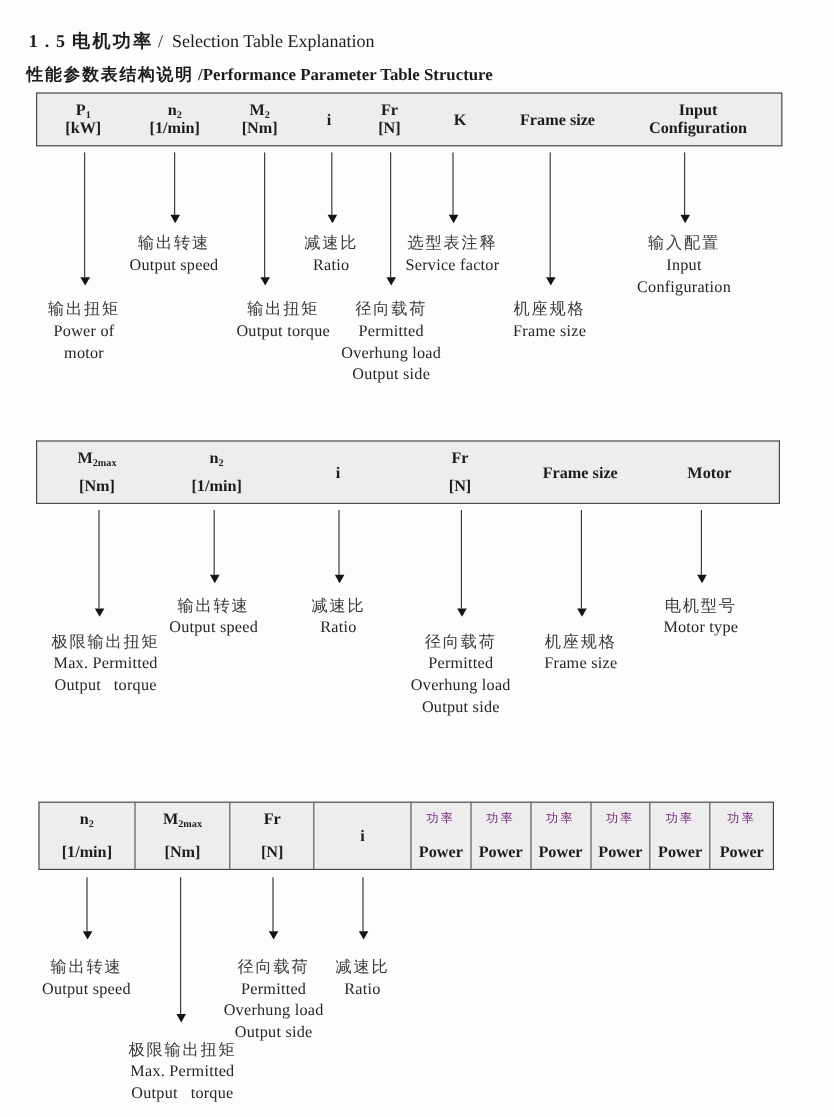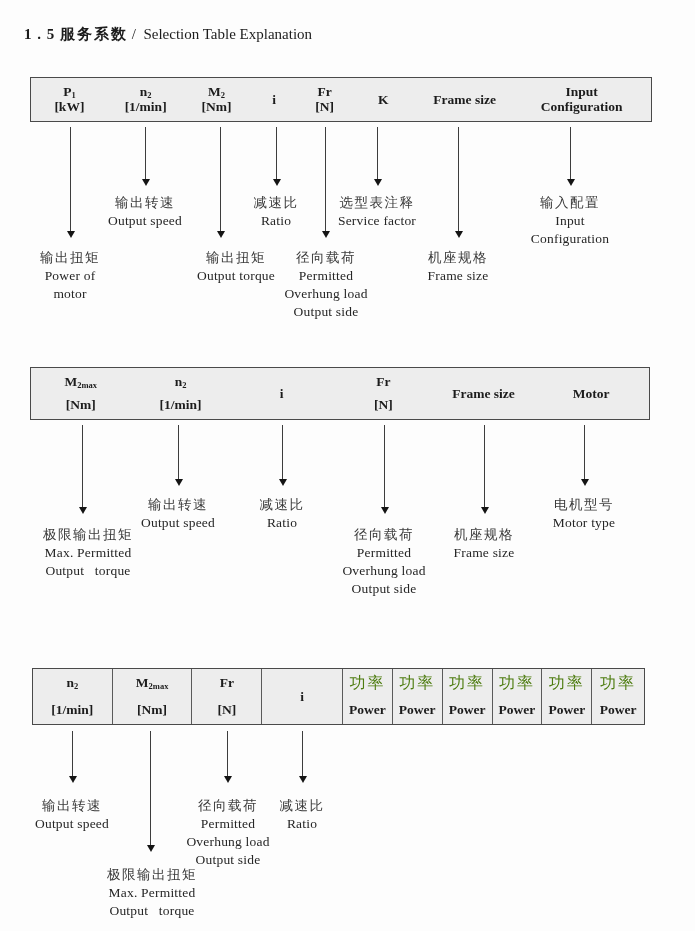--- a/index.html
+++ b/index.html
@@ -24,21 +24,21 @@
   }
   .gcell {
     display:flex; flex-direction:column; justify-content:space-between;
     align-items:center; box-sizing:border-box; text-align:center;
     padding:6px 0 7px 0; font-weight:bold; font-size:13.5px; line-height:15px;
   }
   .gcell.single { justify-content:center; }
   .gtable.bordered .gcell { border-right:1px solid #5a5a5a; }
   .gtable.bordered .gcell:last-child { border-right:none; }
   .gcell sub { font-size:8.5px; line-height:0; vertical-align:-2px; }
-  .gcell .cjkline { font-weight:normal; letter-spacing:2px; font-size:16px; color:#4d7c0f; }
+  .gcell .cjkline { font-weight:normal; letter-spacing:2px; font-size:10px; color:#701a75; }
 
   
   .arrow { position:absolute; width:1px; background:#3d3d3d; }
   .arrow::after {
     content:""; position:absolute; left:-3.5px; bottom:-7px; width:0; height:0;
     border-left:4px solid transparent; border-right:4px solid transparent;
     border-top:7px solid #141414;
   }
 
   
@@ -48,23 +48,26 @@
   }
   .dlabel .zh-line { letter-spacing:1.5px; color:#3a3a3a; }
   .dlabel .en-line { letter-spacing:0.2px; }
 </style>
 </head>
 <body>
 
 <div class="page">
 
   <div class="doc-title">
-    <span class="num">1 . 5 </span><span class="zh">服务系数</span><span> /  </span><span class="en">Selection Table Explanation</span>
+    <span class="num">1 . 5 </span><span class="zh">电机功率</span><span> /  </span><span class="en">Selection Table Explanation</span>
   </div>
 
+  <div class="sec-heading" style="top:38px">
+    <span class="zh">性能参数表结构说明</span><span> /</span><span>Performance Parameter Table Structure</span>
+  </div>
 
 
 
   <div id="diagram-layer">
       <div class="gtable" style="left: 30px; top: 77px; width: 622px; height: 45px;">
         <div class="gcell" style="width: 77px;">
           <div class="line1">P<sub>1</sub></div>
           <div class="line2">[kW]</div>
         </div>
         <div class="gcell" style="width: 76px;">

